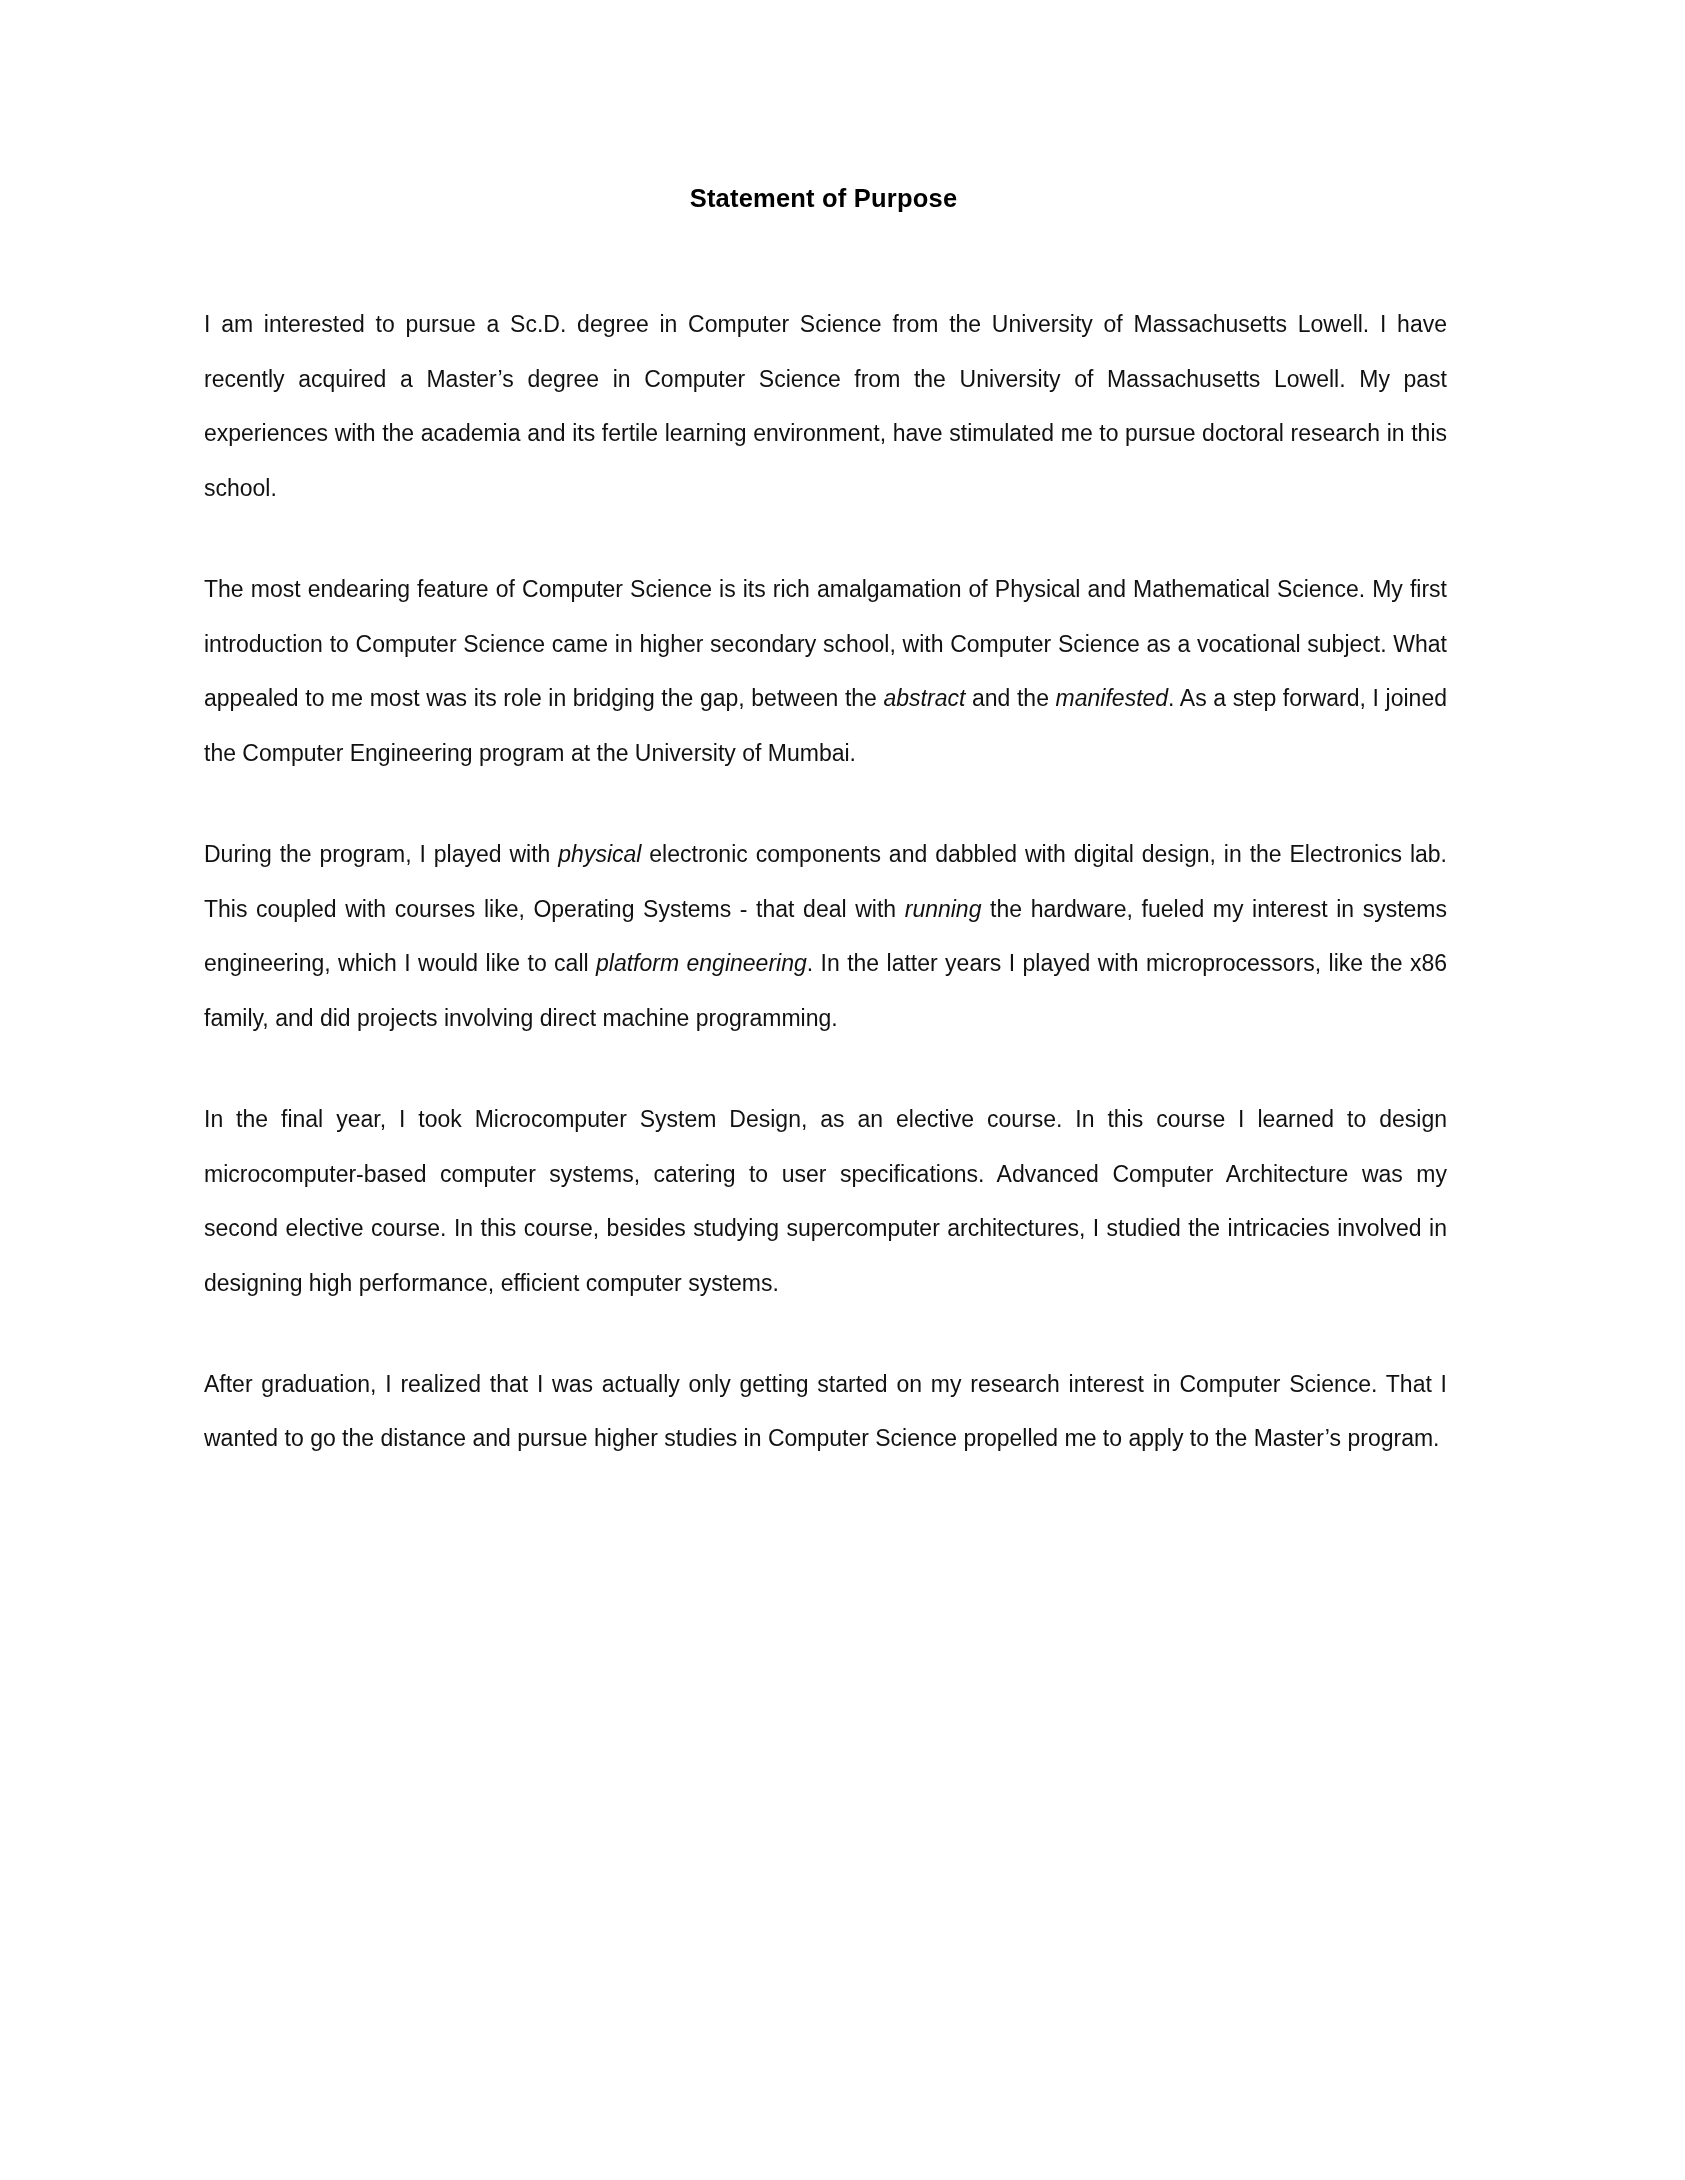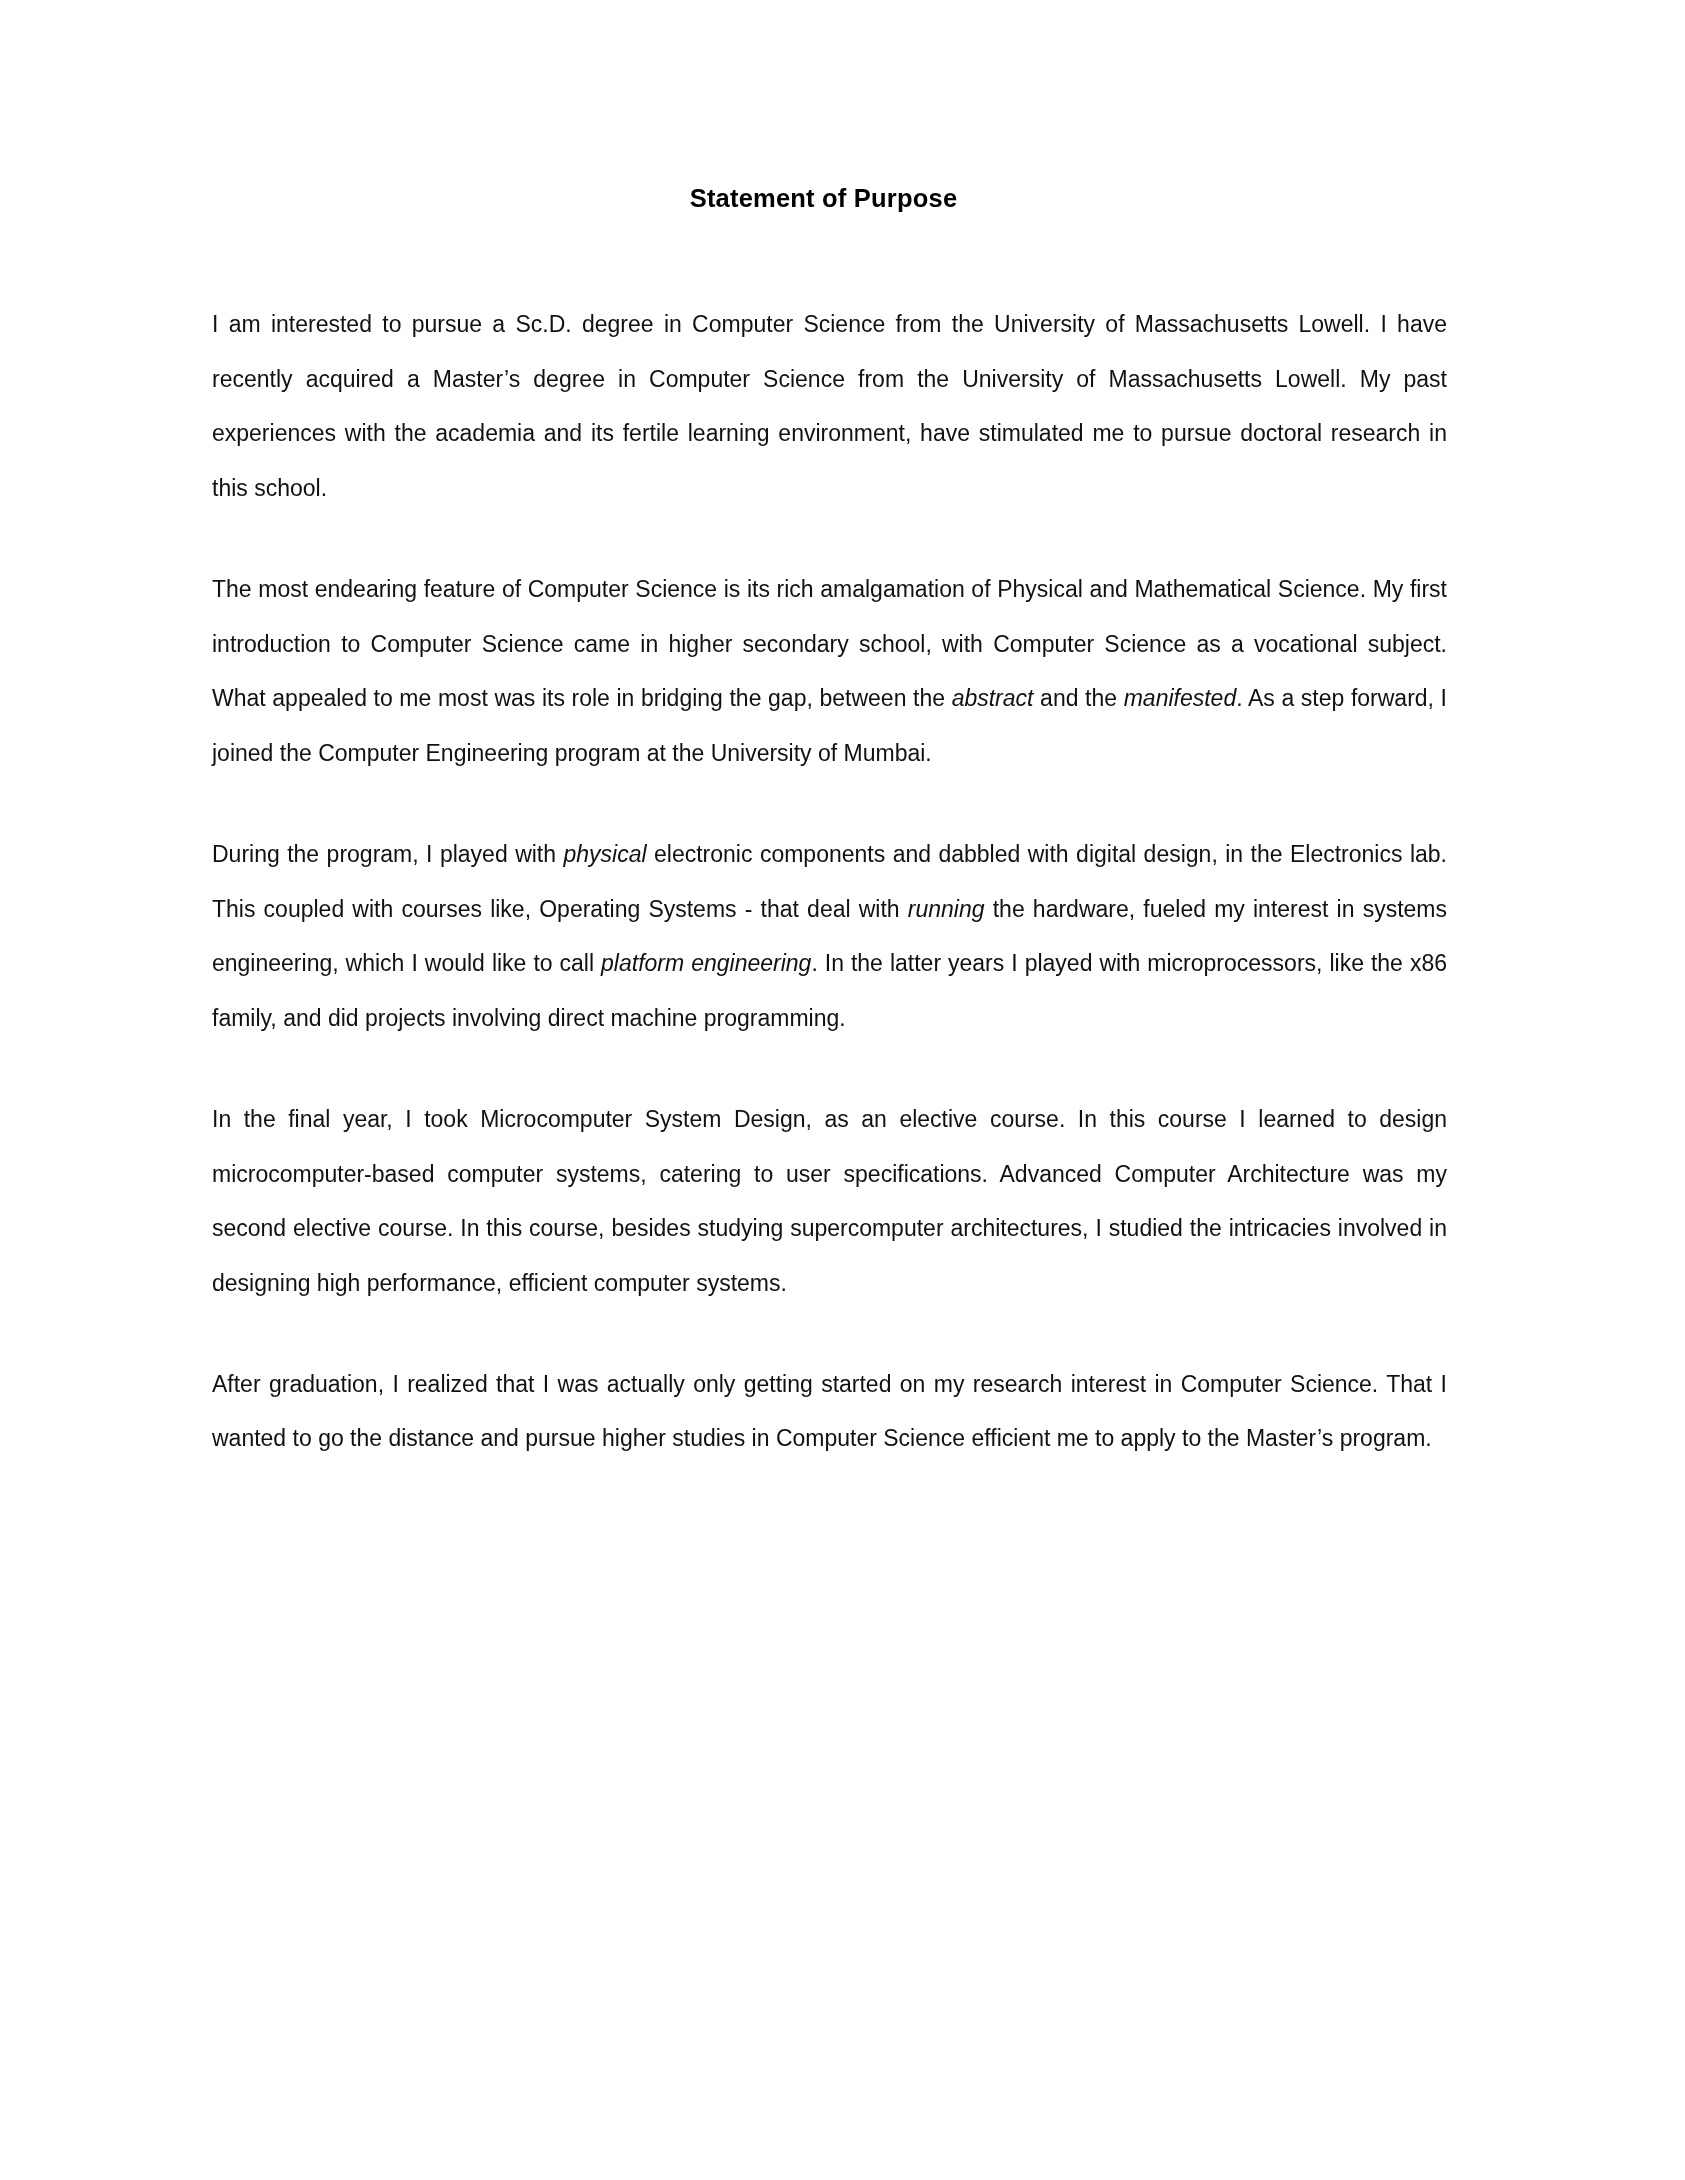--- a/index.html
+++ b/index.html
@@ -27,36 +27,36 @@
     font-weight: bold;
     letter-spacing: 0.2px;
     margin: 0 0 84px 0;
     color: #000;
   }
   .para {
     font-size: 23px;
     line-height: 2.38;
     text-align: justify;
     text-justify: inter-word;
-    margin: 0 0 46px 12px;
+    margin: 0 0 46px 4px;
     color: #111111;
     hyphens: none;
   }
   .para:last-child {
     margin-bottom: 0;
   }
   .para em {
   }
 </style>
 </head>
 <body>
 
 <div class="page">
   <h1 class="doc-title">Statement of Purpose</h1>
   <div id="doc-body">
       <p class="para"><span>I am interested to pursue a Sc.D. degree in Computer Science from the University of Massachusetts Lowell. I have recently acquired a Master’s degree in Computer Science from the University of Massachusetts Lowell. My past experiences with the academia and its fertile learning environment, have stimulated me to pursue doctoral research in this school.</span></p>
       <p class="para"><span>The most endearing feature of Computer Science is its rich amalgamation of Physical and Mathematical Science. My first introduction to Computer Science came in higher secondary school, with Computer Science as a vocational subject. What appealed to me most was its role in bridging the gap, between the </span><em>abstract</em><span> and the </span><em>manifested</em><span>. As a step forward, I joined the Computer Engineering program at the University of Mumbai.</span></p>
       <p class="para"><span>During the program, I played with </span><em>physical</em><span> electronic components and dabbled with digital design, in the Electronics lab. This coupled with courses like, Operating Systems - that deal with </span><em>running</em><span> the hardware, fueled my interest in systems engineering, which I would like to call </span><em>platform engineering</em><span>. In the latter years I played with microprocessors, like the x86 family, and did projects involving direct machine programming.</span></p>
       <p class="para"><span> In the final year, I took Microcomputer System Design, as an elective course. In this course I learned to design microcomputer-based computer systems, catering to user specifications. Advanced Computer Architecture was my second elective course. In this course, besides studying supercomputer architectures, I studied the intricacies involved in designing high performance, efficient computer systems.</span></p>
-      <p class="para"><span>After graduation, I realized that I was actually only getting started on my research interest in Computer Science. That I wanted to go the distance and pursue higher studies in Computer Science efficient me to apply to the Master’s program.</span></p>
+      <p class="para"><span>After graduation, I realized that I was actually only getting started on my research interest in Computer Science. That I wanted to go the distance and pursue higher studies in Computer Science propelled me to apply to the Master’s program.</span></p>
     </div>
 </div>
 
 
 </body></html>

